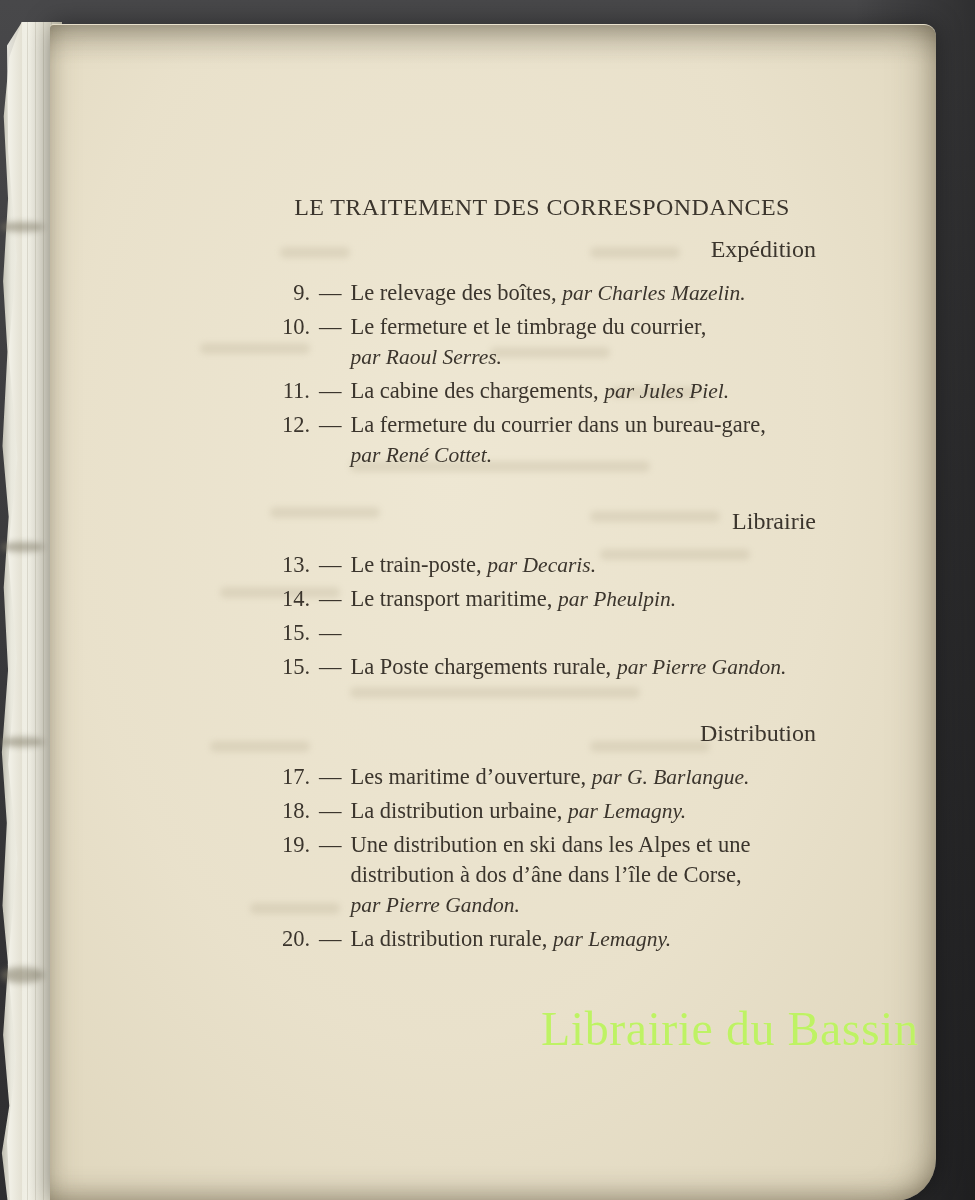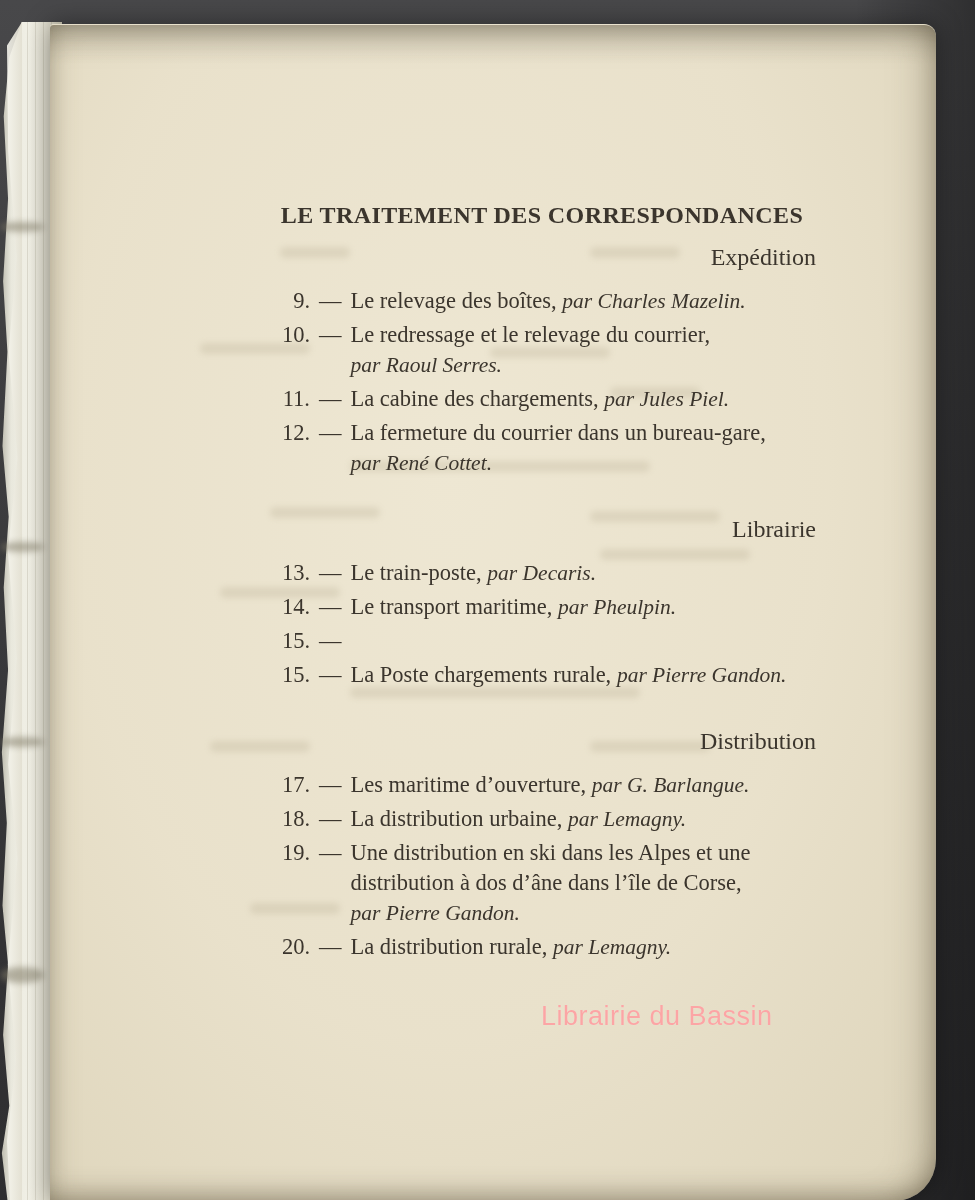--- a/index.html
+++ b/index.html
@@ -52,40 +52,40 @@
       0 0 26px rgba(0,0,0,.4);
     border-top:1px solid rgba(255,255,248,.22);
   }
 
   
   .ghost{position:absolute;height:11px;background:#a79c7f;opacity:.22;filter:blur(3px);border-radius:5px;}
 
   
   .content{position:absolute;left:268px;top:188px;width:548px;color:#3b352d;}
   .title{
-    margin:12px;font-size:24px;font-weight:700;letter-spacing:.4px;
+    margin:4px;font-size:24px;font-weight:400;letter-spacing:.4px;
     text-align:center;line-height:30px;white-space:nowrap;
   }
   .toc-heading{
     margin:12px 0 14px;font-size:24px;font-weight:400;
     text-align:right;line-height:30px;
   }
   section.later .toc-heading{margin-top:36px;}
   .toc-item{display:flex;align-items:baseline;margin-bottom:4px;font-size:22.5px;line-height:30px;}
   .num{flex:none;width:42px;text-align:right;}
   .dash{flex:none;margin:0 9px;}
   .body{flex:1;min-width:0;}
   .by{font-style:italic;font-size:21.5px;white-space:nowrap;}
 
   
   .watermark{
     position:absolute;left:541px;top:1001px;
-    font-family:Liberation Sans, sans-serif;
-    font-size:27px;font-weight:400;letter-spacing:.5px;
-    color:#fca5a5;white-space:nowrap;
+    font-family:Liberation Serif, serif;
+    font-size:48px;font-weight:400;letter-spacing:.5px;
+    color:#bef264;white-space:nowrap;
     text-shadow:0 0 1px rgba(255,255,255,.35);
   }
 </style>
 </head>
 <body>
 
 <div class="scene">
   <div class="backdrop"></div>
 
   <div class="deckle">
@@ -122,21 +122,21 @@
       <h2 class="toc-heading">Expédition</h2>
 
       <div class="toc-item">
         <span class="num">9.</span>
         <span class="dash">—</span>
         <span class="body"><span>Le relevage des boîtes,</span> <span class="by">par Charles Mazelin.</span></span>
       </div>
       <div class="toc-item">
         <span class="num">10.</span>
         <span class="dash">—</span>
-        <span class="body"><span>Le redressage et le relevage du courrier,</span> <span class="by">par Raoul Serres.</span></span>
+        <span class="body"><span>Le fermeture et le timbrage du courrier,</span> <span class="by">par Raoul Serres.</span></span>
       </div>
       <div class="toc-item">
         <span class="num">11.</span>
         <span class="dash">—</span>
         <span class="body"><span>La cabine des chargements,</span> <span class="by">par Jules Piel.</span></span>
       </div>
       <div class="toc-item">
         <span class="num">12.</span>
         <span class="dash">—</span>
         <span class="body"><span>La fermeture du courrier dans un bureau-gare,</span> <span class="by">par René Cottet.</span></span>

